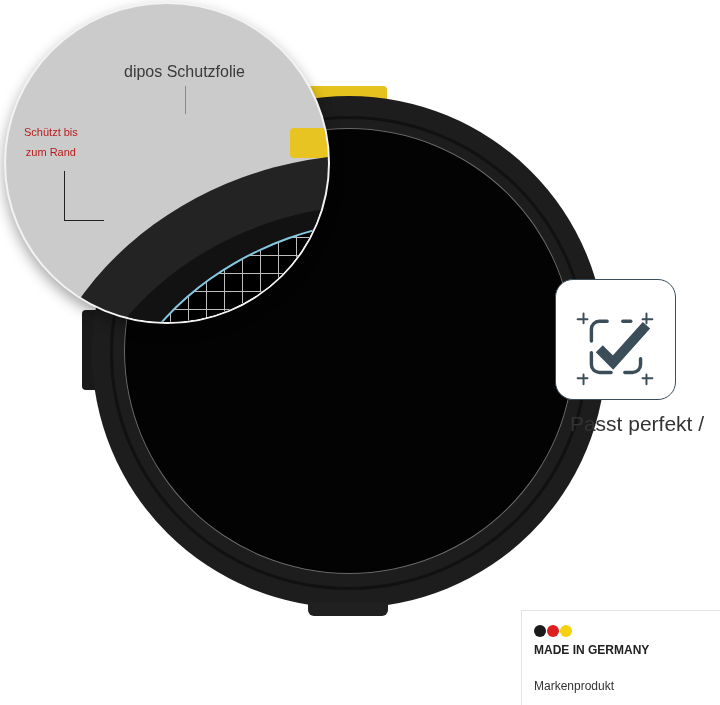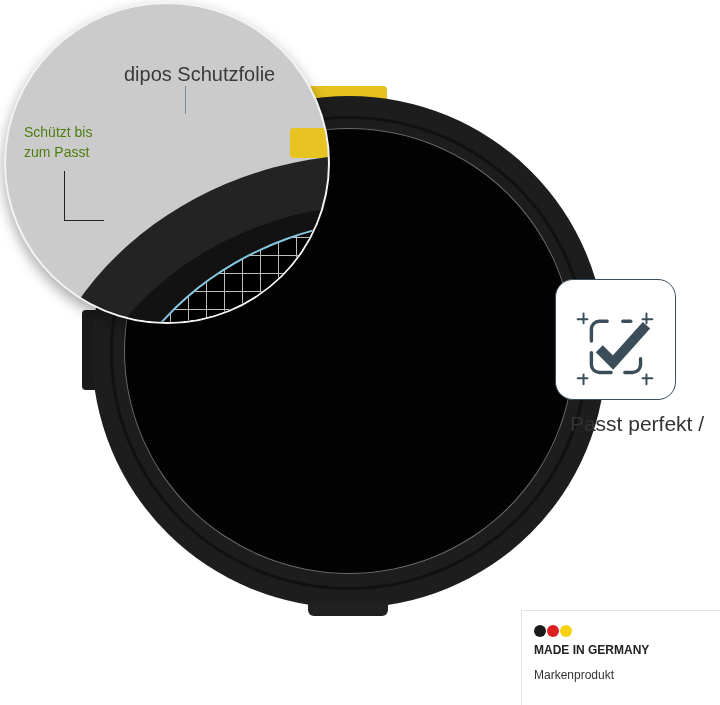--- a/index.html
+++ b/index.html
@@ -19,23 +19,23 @@
     overflow: hidden; background: #cbcbcb; box-shadow: 0 6px 14px rgba(0,0,0,0.35); border: 2px solid #f3f3f3; box-sizing: border-box; }
   .mag-tab { position: absolute; left: 284px; top: 124px; width: 60px; height: 30px; background: #e7c422; border-radius: 4px; }
   .mag-bezel { position: absolute; left: 20px; top: 150px; width: 700px; height: 620px; border-radius: 50%;
     background: #232323; }
   .mag-ring { position: absolute; left: 58px; top: 200px; width: 640px; height: 560px; border-radius: 50%; background: #121212; }
   .mag-screen { position: absolute; left: 90px; top: 213px; width: 620px; height: 540px; border-radius: 50%;
     border: 2px solid #86c6e0; box-sizing: border-box;
     background-color: #000;
     background-image: linear-gradient(#bdbdbd 1px, transparent 1px), linear-gradient(90deg, #bdbdbd 1px, transparent 1px);
     background-size: 18px 18px; }
-  .label-top { position: absolute; left: 124px; top: 63px; font-size: 20px; color: #3a3a3a; white-space: nowrap; }
+  .label-top { position: absolute; left: 124px; top: 63px; font-size: 16px; color: #3a3a3a; white-space: nowrap; }
   .pointer-top { position: absolute; left: 185px; top: 86px; width: 1px; height: 28px; background: #6e93a8; }
-  .label-left { position: absolute; left: 24px; top: 122px; font-size: 14px; line-height: 20px; color: #4d7c0f; text-align: left; }
+  .label-left { position: absolute; left: 24px; top: 122px; font-size: 11px; line-height: 20px; color: #b91c1c; text-align: center; }
   .pointer-left-v { position: absolute; left: 64px; top: 171px; width: 1px; height: 50px; background: #222; }
   .pointer-left-h { position: absolute; left: 64px; top: 220px; width: 40px; height: 1px; background: #222; }
   
   .feature-badge { position: absolute; left: 555px; top: 279px; width: 121px; height: 121px; background: #fff;
     border: 1.5px solid #3b4d58; border-radius: 18px; box-sizing: border-box; }
   .feature-text { position: absolute; left: 537px; top: 410px; width: 200px; font-size: 21px; line-height: 28px; color: #333; text-align: center; }
   
   .mig { position: absolute; left: 521px; top: 610px; width: 199px; height: 95px; background: #fff; border: 1px solid #e3e3e3; border-right: none; border-bottom: none; box-sizing: border-box; }
   .dots { position: absolute; left: 12px; top: 14px; display: flex; gap: 1px; }
   .dot { width: 12px; height: 12px; border-radius: 50%; }
@@ -56,21 +56,21 @@
 <div class="magnifier">
   <div class="mag-tab"></div>
   <div class="mag-bezel"></div>
   <div class="mag-ring"></div>
   <div class="mag-screen"></div>
 </div>
 <div class="label-top">dipos Schutzfolie</div>
 <div class="pointer-top"></div>
 <div class="label-left">
   <div>Schützt bis</div>
-  <div>zum Passt</div>
+  <div>zum Rand</div>
 </div>
 <div class="pointer-left-v"></div>
 <div class="pointer-left-h"></div>
 
 <div class="feature-badge">
   <svg width="118" height="118" viewBox="0 0 120 120" style="position:absolute;left:0;top:0;">
     <g stroke="#3b4d58" stroke-width="3.5" fill="none" stroke-linecap="round">
       <path d="M28 34 v10 M22 40 h10 M92 34 v10 M88 40 h10 M28 96 v10 M22 100 h10 M92 96 v10 M88 100 h10" stroke-width="2"></path>
       <path d="M36 62 v-12 a8 8 0 0 1 8 -8 h8"></path>
       <path d="M68 42 h8"></path>
@@ -85,14 +85,14 @@
   <div>Passt perfekt /</div>
 </div>
 
 <div class="mig">
   <div class="dots">
     <div class="dot" style="background:#1a1a1a"></div>
     <div class="dot" style="background:#dd1f1f"></div>
     <div class="dot" style="background:#f5d10f"></div>
   </div>
   <div class="mig-title">MADE IN GERMANY</div>
-  <div class="mig-line" style="top:57px">Markenprodukt</div>
+  <div class="mig-line" style="top:68px">Markenprodukt</div>
 </div>
 
 </body></html>

